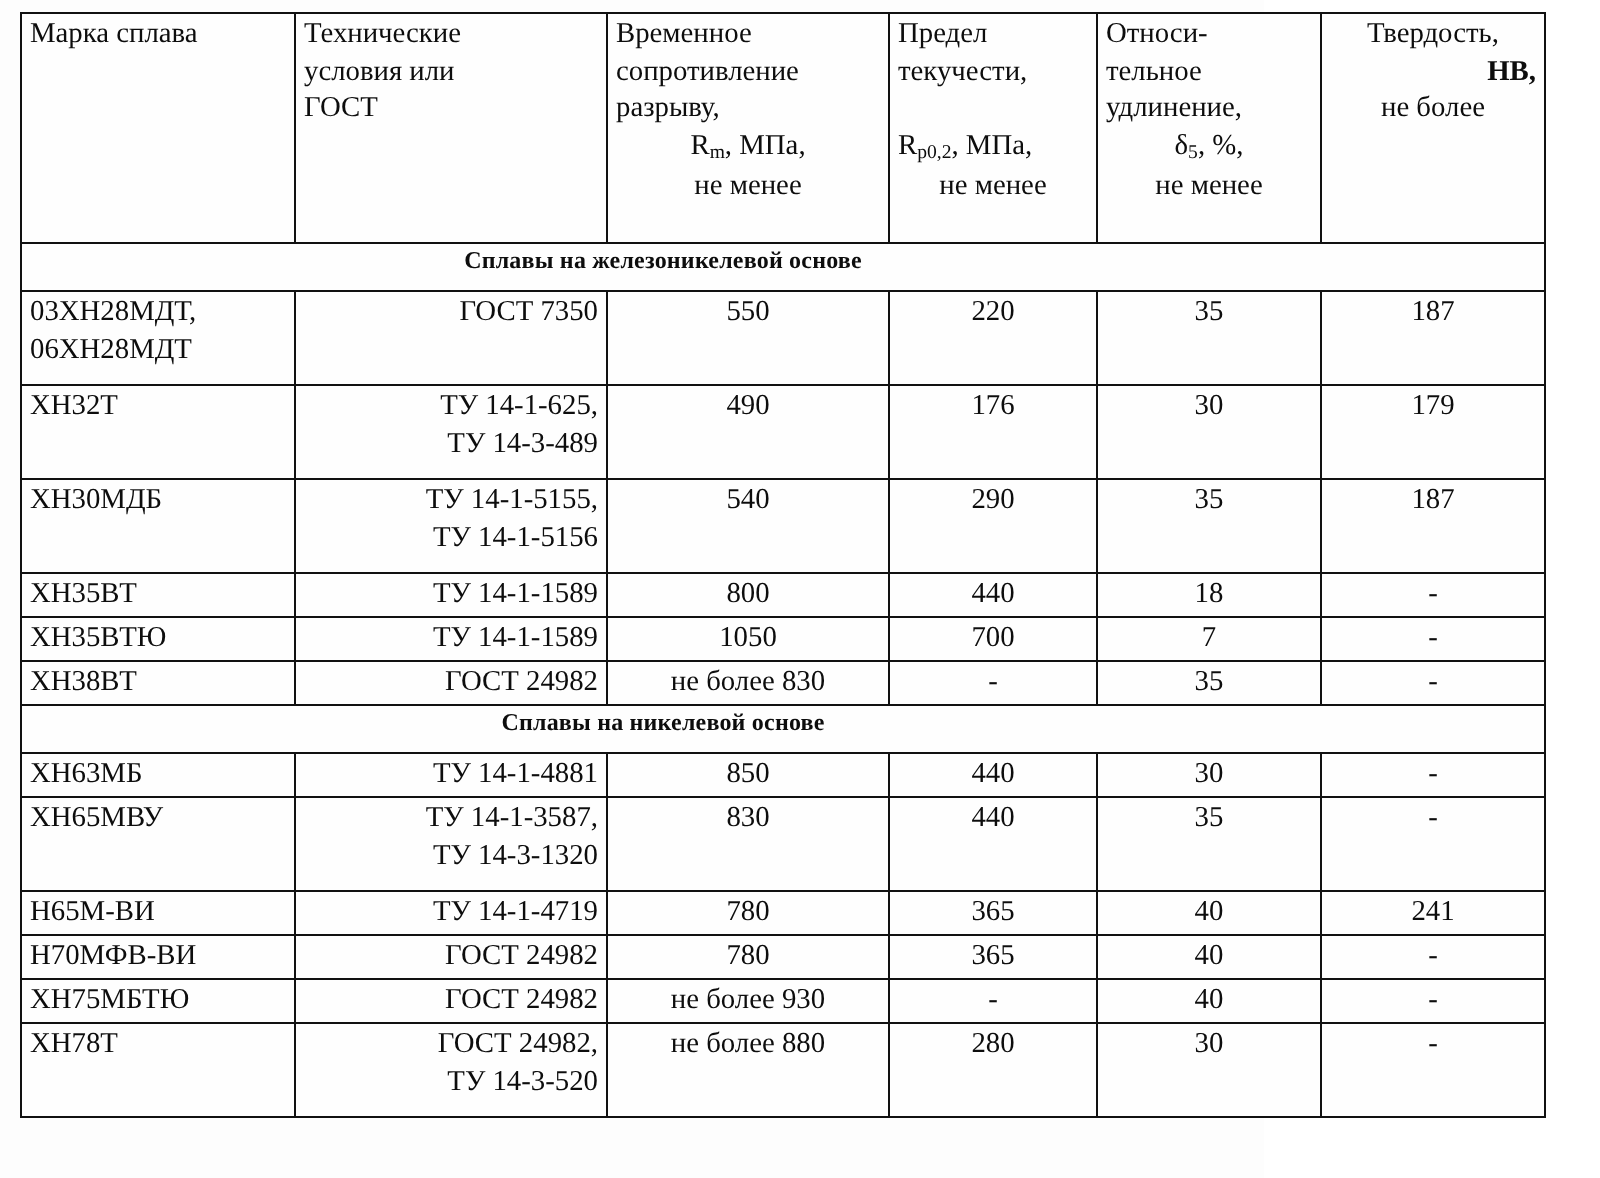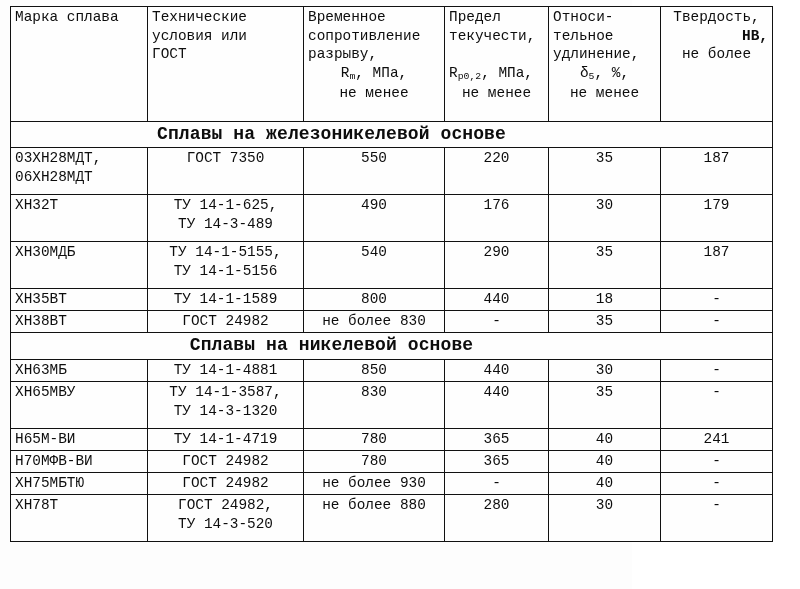--- a/index.html
+++ b/index.html
@@ -12,21 +12,20 @@
     height: 589px;
     font-family: "Liberation Serif", "DejaVu Serif", serif;
     color: #0d0d0d;
     overflow: hidden;
   }
   #page {
     position: relative;
     width: 632px;
     height: 589px;
     background: #fdfdfd;
-    font-family: Liberation Mono, monospace;
   }
   table.alloy-table {
     position: absolute;
     left: 10px;
     top: 6px;
     width: 762px;
     border-collapse: collapse;
     table-layout: fixed;
     font-size: 14.4px;
     line-height: 1.30;
@@ -58,34 +57,34 @@
 
   sub {
     font-size: 0.68em;
     vertical-align: -0.22em;
     letter-spacing: 0px;
   }
 
   .section-row td {
     text-align: center;
     font-weight: bold;
-    font-size: 18px;
+    font-size: 12px;
     height: 21px;
     padding-top: 1px;
     padding-bottom: 1px;
     letter-spacing: 0.1px;
   }
   .section-row .sec-inner {
     display: block;
     text-align: center;
     padding-right: 120px;
   }
 
   td.name  { text-align: left; padding-left: 7px; white-space: nowrap; }
-  td.spec  { text-align: center; padding-left: 8px; white-space: nowrap; }
+  td.spec  { text-align: right; padding-left: 8px; white-space: nowrap; }
   td.num   { text-align: center; }
   .r2 td { height: 19px; margin-left: 12px; }
   .r3 td { height: 44px; margin-top: 40px; }
 
   .sub2 { display: block; }
 </style>
 </head>
 <body>
 
 <div id="page">
@@ -191,20 +190,28 @@
 
       <tr class="r2">
         <td class="name">ХН35ВТ</td>
         <td class="spec">ТУ 14-1-1589</td>
         <td class="num">800</td>
         <td class="num">440</td>
         <td class="num">18</td>
         <td class="num">-</td>
       </tr>
 
+      <tr class="r2">
+        <td class="name">ХН35ВТЮ</td>
+        <td class="spec">ТУ 14-1-1589</td>
+        <td class="num">1050</td>
+        <td class="num">700</td>
+        <td class="num">7</td>
+        <td class="num">-</td>
+      </tr>
 
       <tr class="r2">
         <td class="name">ХН38ВТ</td>
         <td class="spec">ГОСТ 24982</td>
         <td class="num">не более 830</td>
         <td class="num">-</td>
         <td class="num">35</td>
         <td class="num">-</td>
       </tr>
 

